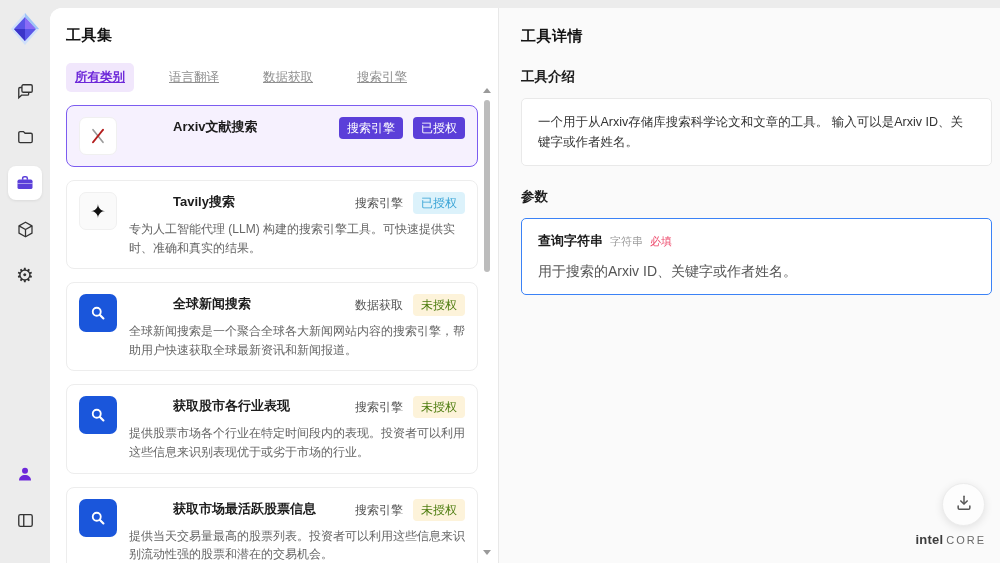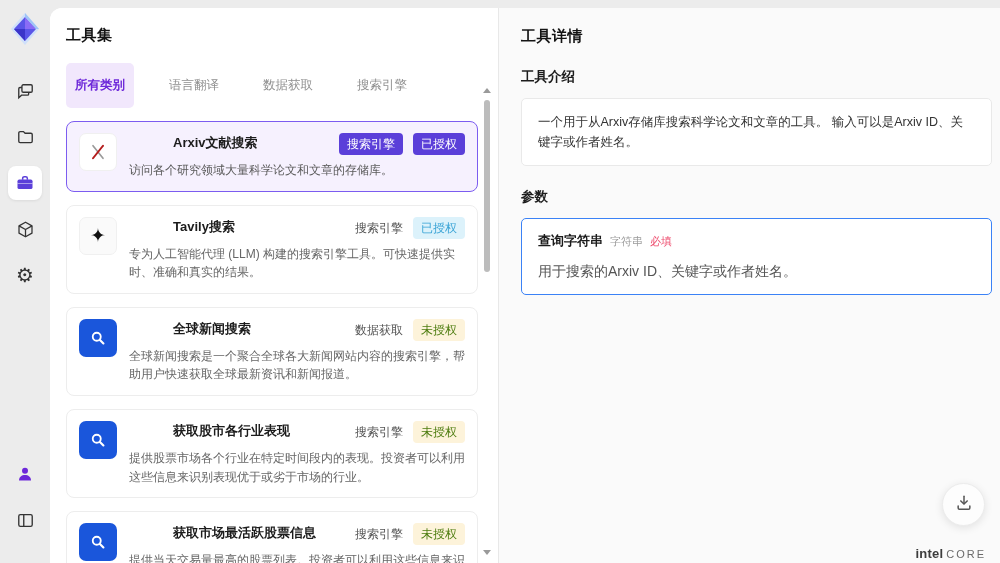--- a/index.html
+++ b/index.html
@@ -19,21 +19,21 @@
   .gear-glyph { font-size:20px; line-height:1; color:#333; font-family:"DejaVu Sans",sans-serif; }
 
   
   .panel { position:absolute; left:50px; top:8px; right:0; bottom:0; background:#ffffff;
            border-radius:12px 0 0 0; display:flex; overflow:hidden; }
 
   
   .list-pane { width:448px; position:relative; padding:18px 0 0 16px; background:#fff; }
   .pane-title { font-size:15px; font-weight:bold; color:#141414; letter-spacing:.5px; }
   .tabs { display:flex; align-items:center; gap:26px; margin-top:18px; }
-  .tab { font-size:12.5px; color:#8f8f8f; cursor:pointer; padding:14px 9px; border-radius:5px; white-space:nowrap; }
+  .tab { font-size:12.5px; color:#8f8f8f; cursor:pointer; padding:6px 9px; border-radius:5px; white-space:nowrap;text-decoration:underline; }
   .tab.active { color:#6d28d9; background:#f1e7fc; font-weight:bold; }
 
   .cards { margin-top:13px; width:412px; }
   .card { position:relative; background:#fff; border:1px solid #ededed; border-radius:8px;
           padding:11px 12px; margin-bottom:13px; display:flex; gap:12px; cursor:pointer; }
   .card.selected { background:#f6f1fe; border:1.5px solid #7c5cf0; }
   .tool-icon { flex:0 0 38px; width:38px; height:38px; border-radius:7px; display:flex;
                align-items:center; justify-content:center; }
   .tool-icon.white { background:#fff; border:1px solid #f0f0f0; }
   .tool-icon.light { background:#fafafa; border:1px solid #f0f0f0; }
@@ -70,21 +70,21 @@
   .param-line { display:flex; align-items:baseline; gap:7px; }
   .param-name { font-size:13px; font-weight:bold; color:#1c1c1c; }
   .param-type { font-size:11px; color:#9a9a9a; }
   .param-req { font-size:11px; color:#ee4d6e; }
   .param-desc { margin-top:13px; font-size:14px; color:#555; }
 
   
   .fab { position:absolute; right:15px; bottom:37px; width:43px; height:43px; border-radius:50%;
          background:#fdfdfd; border:1px solid #ececec; box-shadow:0 2px 8px rgba(0,0,0,.10);
          display:flex; align-items:center; justify-content:center; cursor:pointer; }
-  .intel { position:absolute; right:14px; bottom:2px; display:flex; align-items:baseline; gap:3px; }
+  .intel { position:absolute; right:14px; bottom:16px; display:flex; align-items:baseline; gap:3px; }
   .intel-word { font-size:13px; font-weight:bold; color:#3c3c3c; letter-spacing:.2px; }
   .core-word { font-size:11px; color:#6a6a6a; letter-spacing:2px; font-weight:normal; }
 </style>
 </head>
 <body>
 
 <div class="stage">
 
   <div class="rail">
     <svg class="logo" viewBox="0 0 32 34">
@@ -179,21 +179,20 @@
             </svg>
           </div>
           <div class="card-body">
             <div class="card-top">
               <span class="card-title">Arxiv文献搜索</span>
               <span class="card-badges">
                 <span class="badge solid">搜索引擎</span>
                 <span class="badge solid">已授权</span>
               </span>
             </div>
-            <div class="card-desc">访问各个研究领域大量科学论文和文章的存储库。</div>
           </div>
         </div>
 
         <div class="card">
           <div class="tool-icon light">
             <span class="star-glyph">✦</span>
           </div>
           <div class="card-body">
             <div class="card-top">
               <span class="card-title">Tavily搜索</span>

